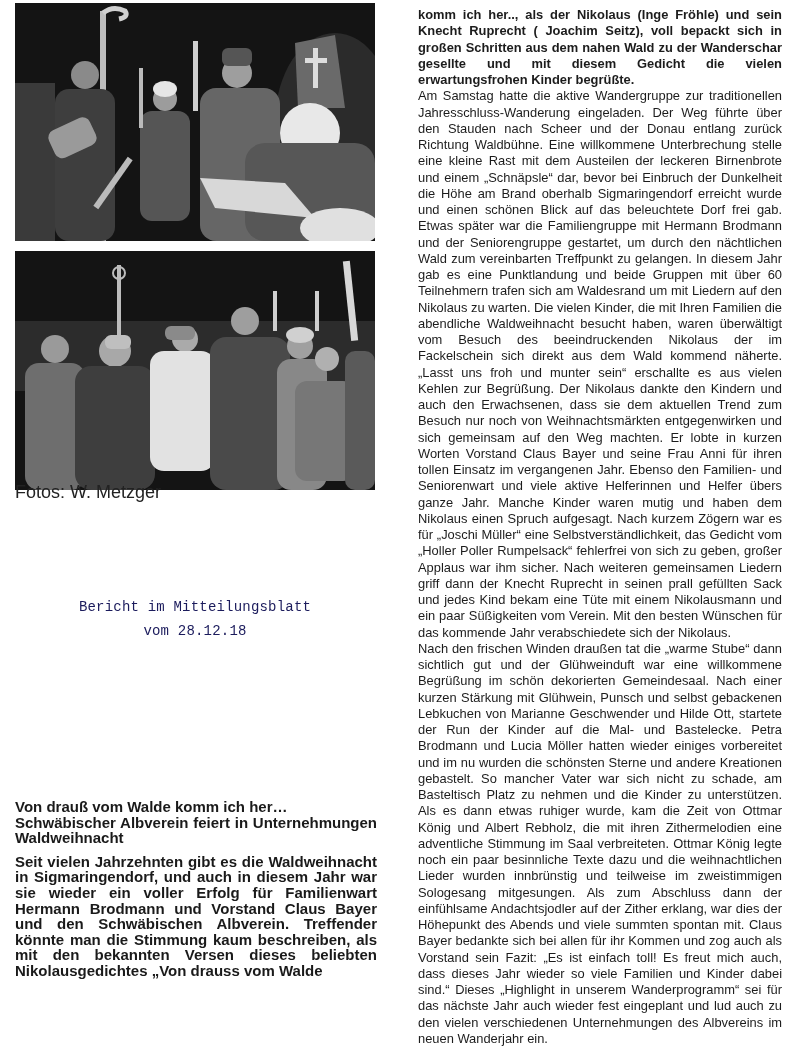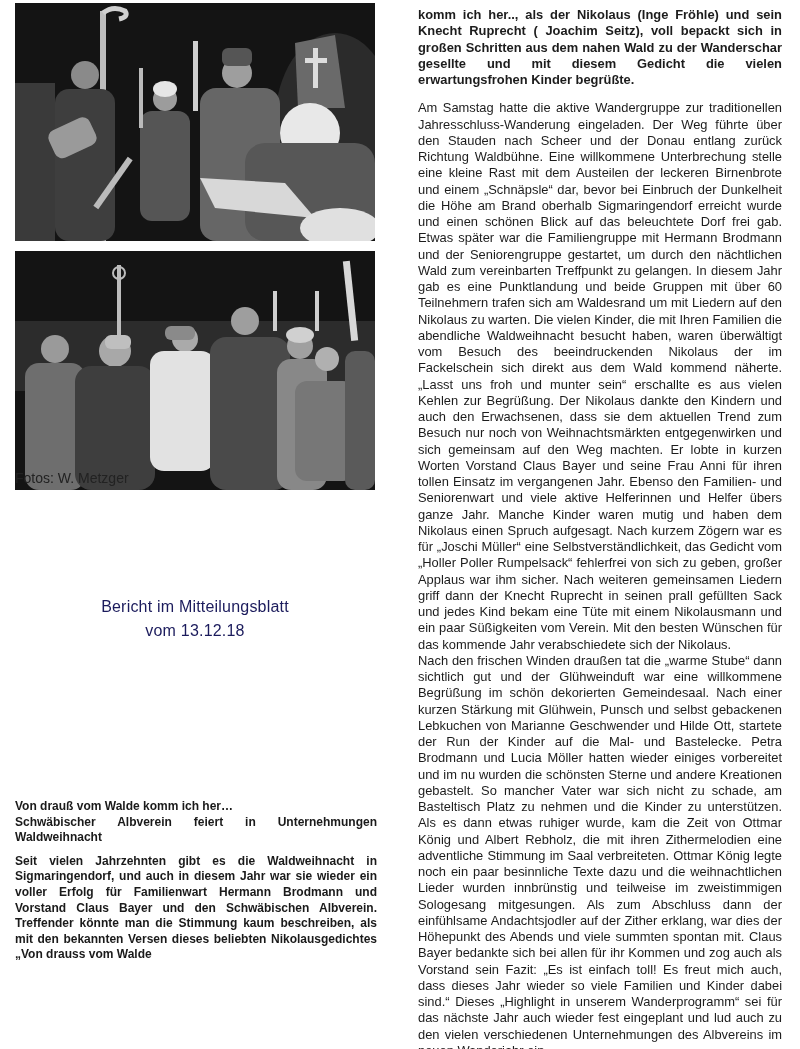--- a/index.html
+++ b/index.html
@@ -2,30 +2,30 @@
 <html><head>
   <meta charset="utf-8">
   <style>
     html, body { margin: 0; padding: 0; background: #ffffff; }
     body { width: 800px; height: 1049px; position: relative; overflow: hidden;
            font-family: "Liberation Sans", sans-serif; color: #1c1c1c; }
     .photo { position: absolute; left: 15px; width: 360px; background: #151515; overflow: hidden; }
     .photo svg { display: block; width: 100%; height: 100%; }
     #photo1 { top: 3px; height: 238px; }
     #photo2 { top: 251px; height: 239px; }
-    .caption { position: absolute; left: 15px; top: 470px; font-size: 14px; color: #222; }
+    .caption { position: absolute; left: 15px; top: 482px; font-size: 18px; color: #222; }
     .stamp { position: absolute; left: 20px; top: 595px; width: 350px; text-align: center;
-             color: #1b1b5c; font-family: Liberation Sans, sans-serif; font-size: 16px;
+             color: #1b1b5c; font-family: Liberation Mono, monospace; font-size: 14px;
              line-height: 24px; letter-spacing: 0.2px; }
     .left-article { position: absolute; left: 15px; top: 799px; width: 362px; font-weight: bold;
-                    font-size: 12px; line-height: 15.6px; text-align: justify; color: #1a1a1a; }
+                    font-size: 15px; line-height: 15.6px; text-align: justify; color: #1a1a1a; }
     .left-article .head { margin-bottom: 8px; }
     .right-col { position: absolute; left: 418px; top: 7px; width: 364px; font-size: 12.9px;
                  line-height: 16.25px; text-align: justify; color: #1c1c1c; }
-    .right-col .intro { font-weight: bold; margin-bottom: 12px; }
+    .right-col .intro { font-weight: bold; margin-bottom: 0; }
     .right-col p { margin: 0; }
   </style>
 </head>
 <body>
 
 <div class="photo" id="photo1" title="Nikolaus mit Bischofsstab und Mitra liest aus Buch vor, Wanderer mit Fackeln im Dunkeln">
   <svg viewBox="0 0 360 238" preserveAspectRatio="none">
     <rect width="360" height="238" fill="#141414"></rect>
     <ellipse cx="320" cy="120" rx="60" ry="90" fill="#2b2b2b"></ellipse>
     <rect x="0" y="80" width="40" height="158" fill="#3a3a3a"></rect>
@@ -86,21 +86,21 @@
     <rect x="280" y="130" width="60" height="100" rx="12" fill="#777"></rect>
     <circle cx="312" cy="108" r="12" fill="#b0b0b0"></circle>
     <rect x="330" y="100" width="30" height="139" rx="10" fill="#5a5a5a"></rect>
   </svg>
 </div>
 
 <div class="caption">Fotos: W. Metzger</div>
 
 <div class="stamp">
   <div>Bericht im Mitteilungsblatt</div>
-  <div>vom 13.12.18</div>
+  <div>vom 28.12.18</div>
 </div>
 
 <div class="left-article">
   <div class="head">
     <div>Von drauß vom Walde komm ich her…</div>
     <div>Schwäbischer Albverein feiert in Unternehmungen Waldweihnacht</div>
   </div>
   <div>Seit vielen Jahrzehnten gibt es die Waldweihnacht in Sigmaringendorf, und auch in diesem Jahr war sie wieder ein voller Erfolg für Familienwart Hermann Brodmann und Vorstand Claus Bayer und den Schwäbischen Albverein. Treffender könnte man die Stimmung kaum beschreiben, als mit den bekannten Versen dieses beliebten Nikolausgedichtes „Von drauss vom Walde</div>
 </div>
 

